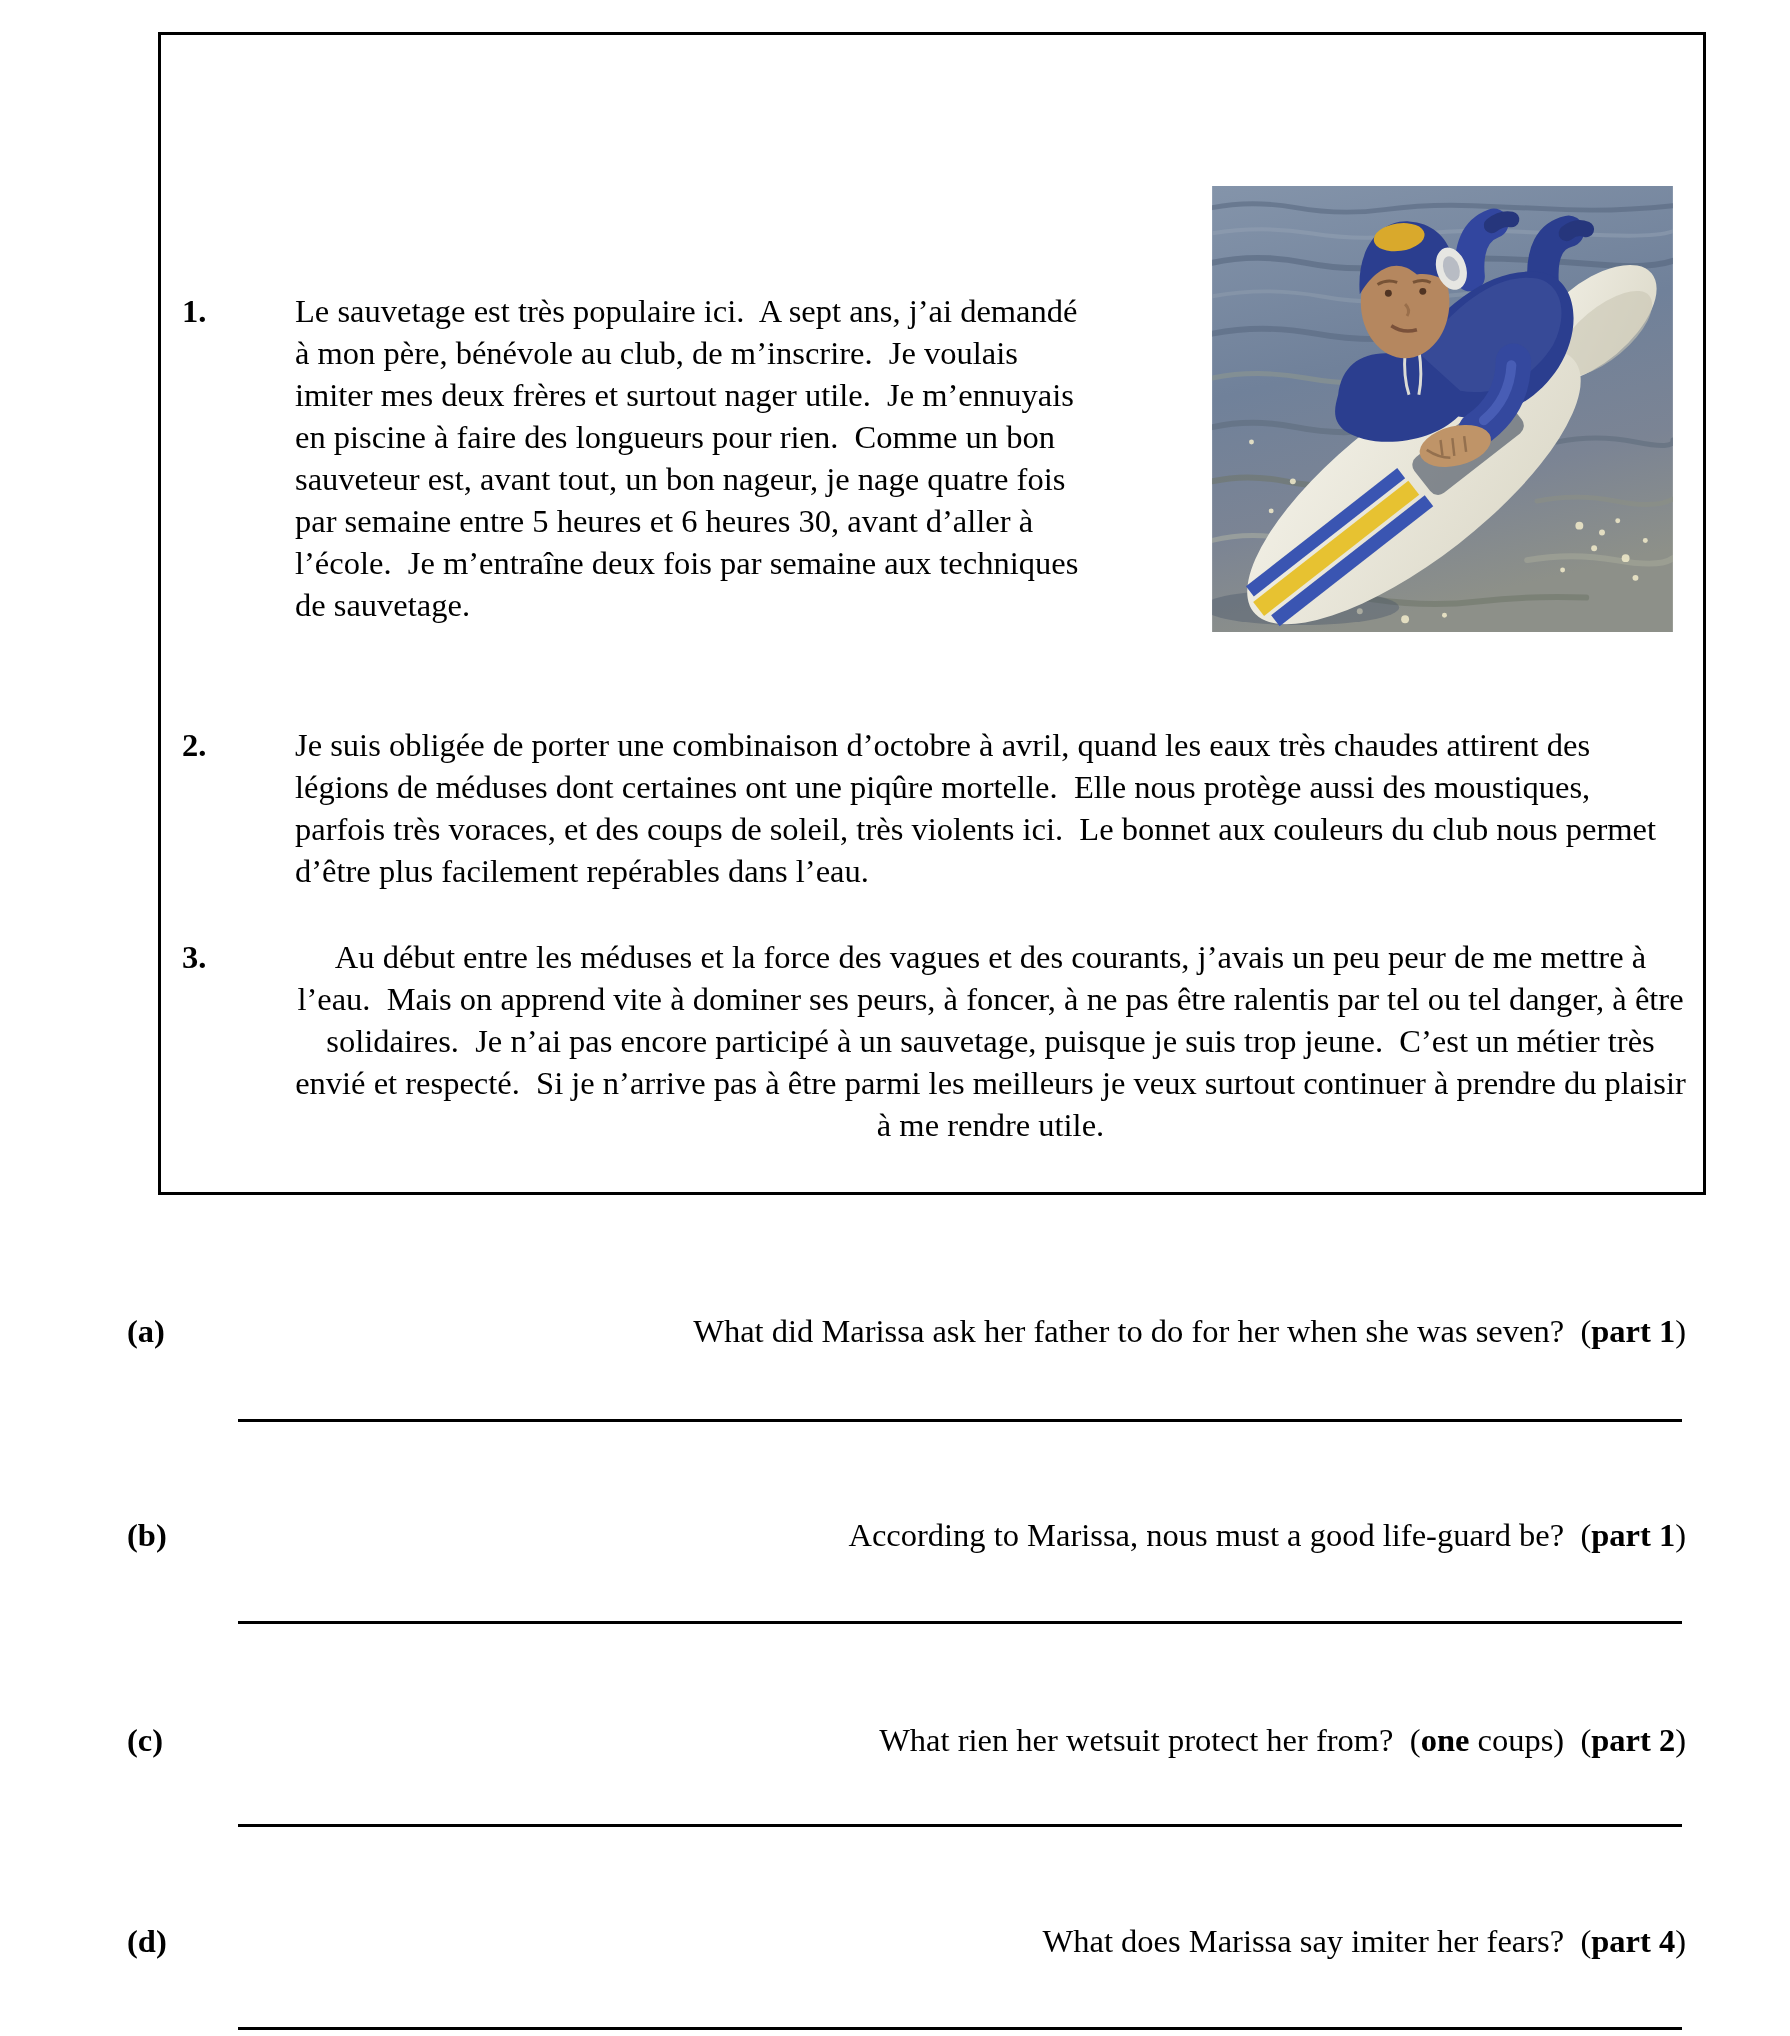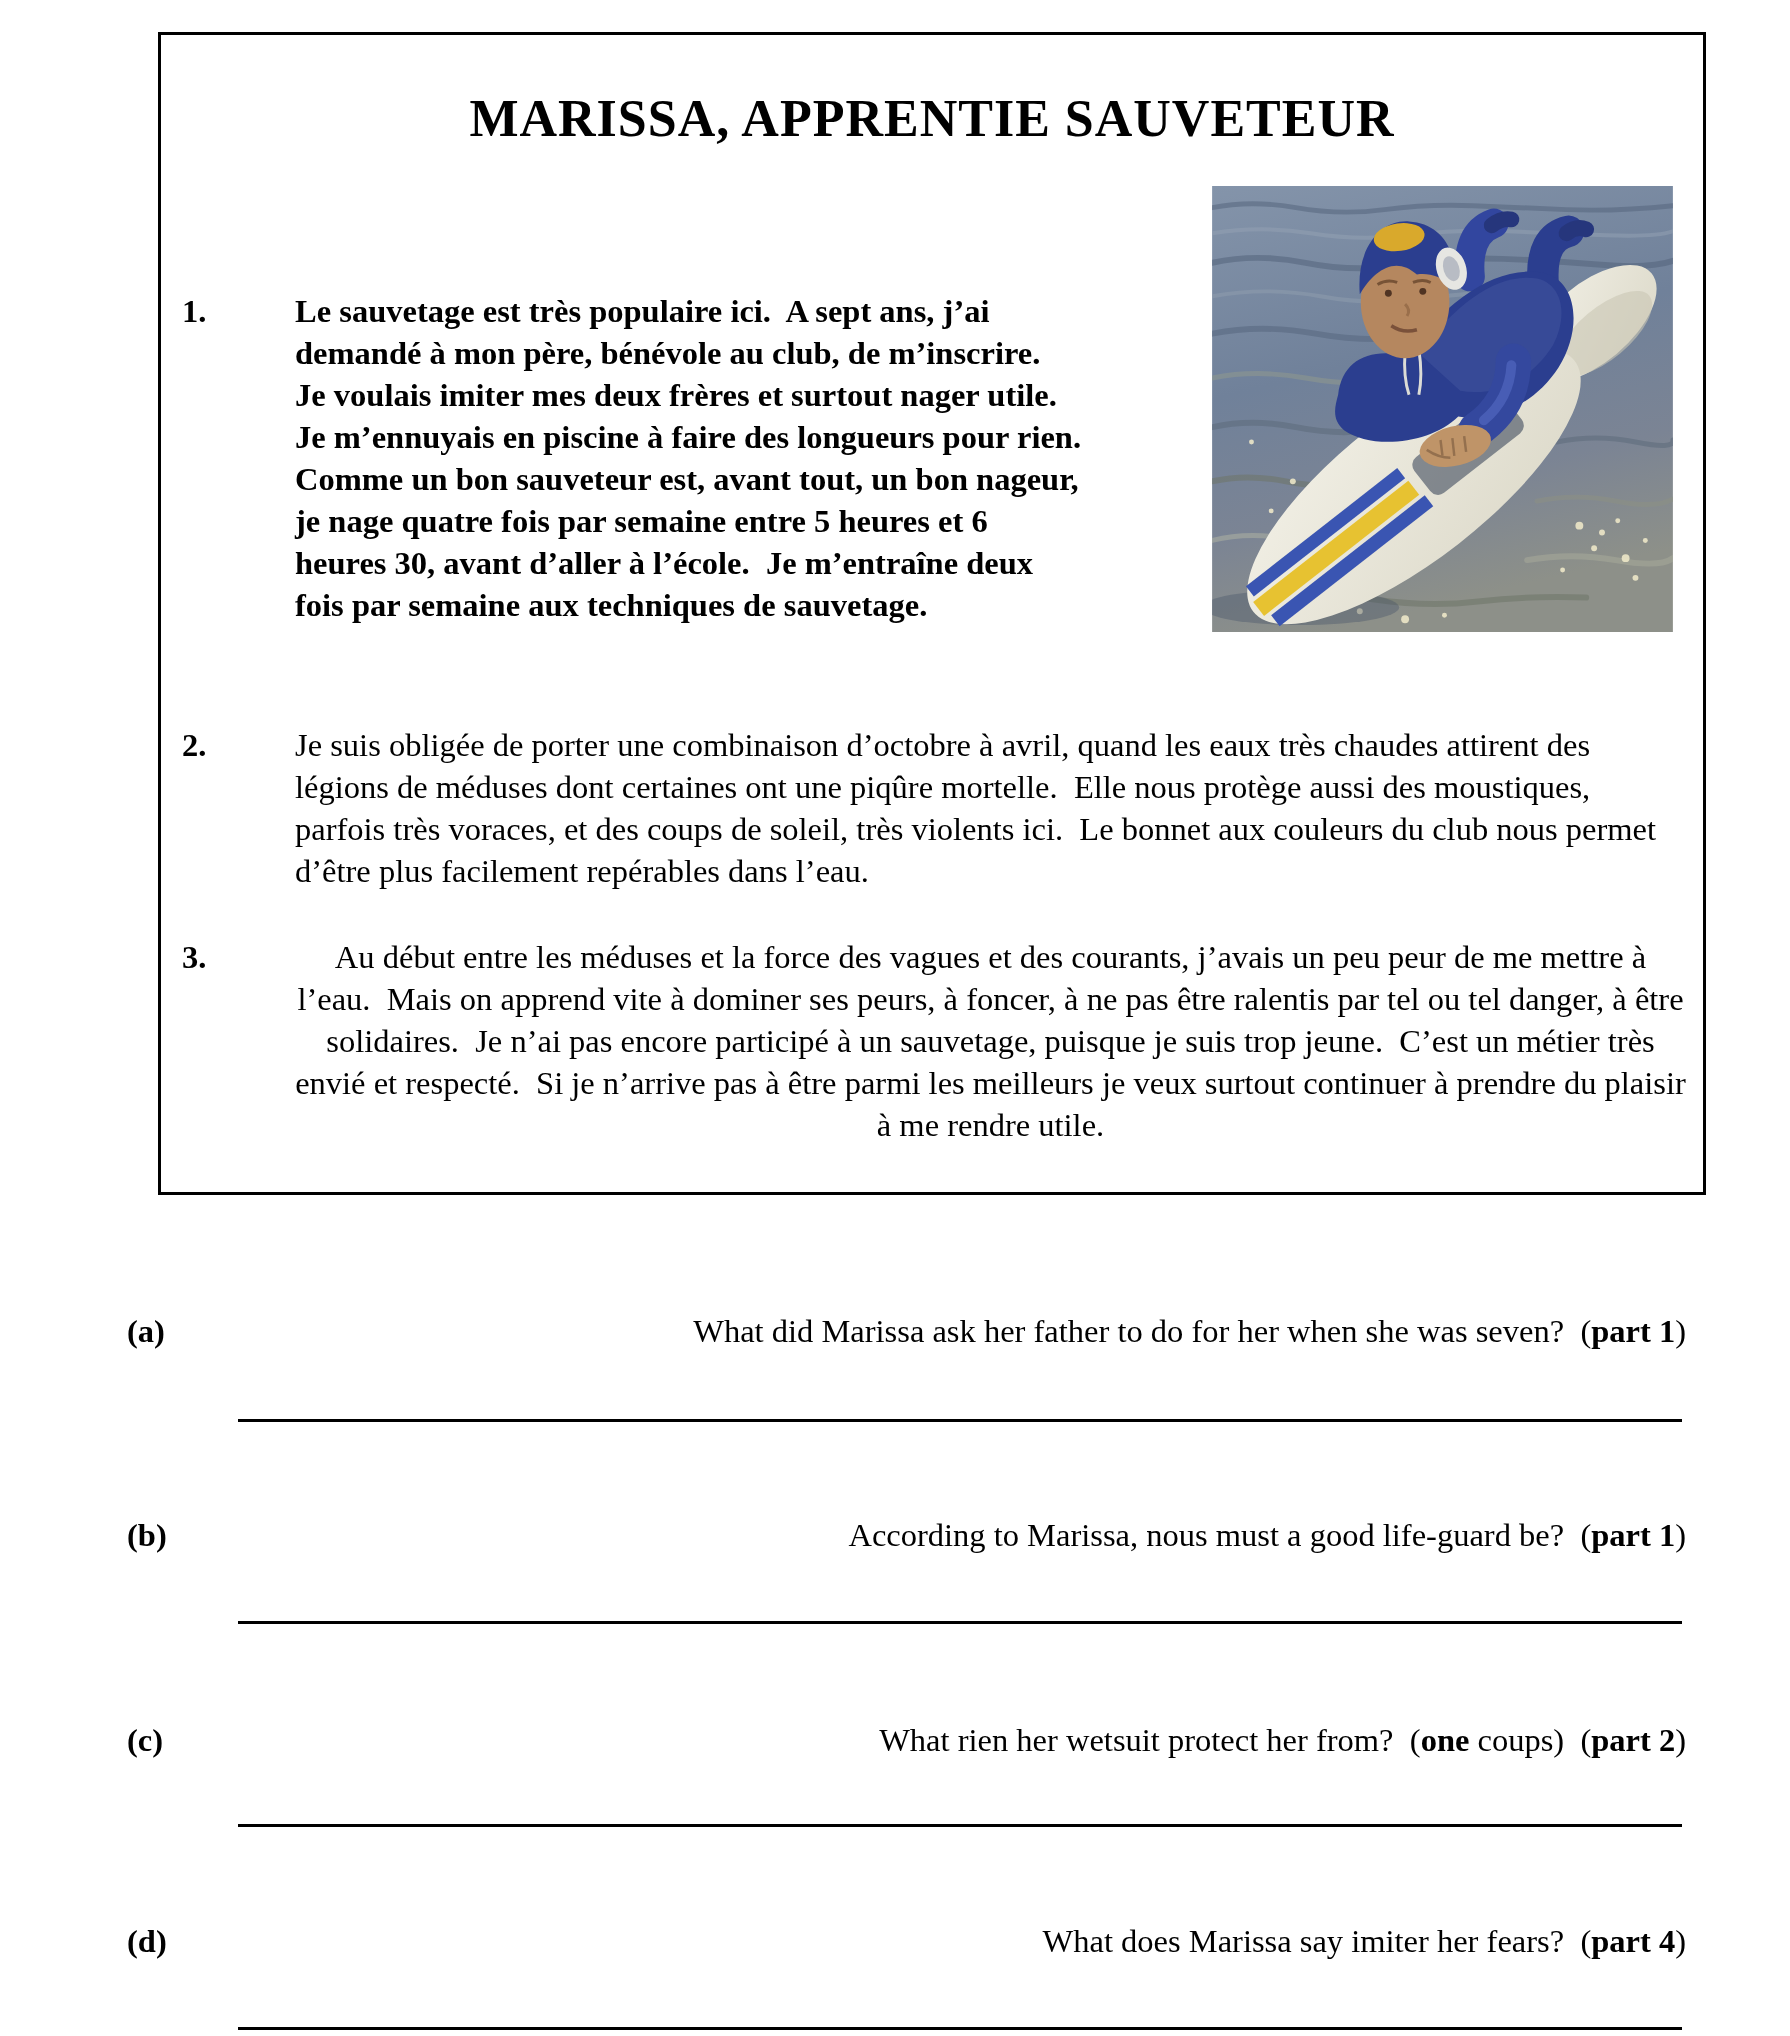--- a/index.html
+++ b/index.html
@@ -12,21 +12,21 @@
 
   .title{left:158px;top:89px;width:1548px;text-align:center;
          font-size:52px;font-weight:700;letter-spacing:1px;line-height:1.15;}
 
   .intro{left:182px;top:207px;font-size:32.5px;font-weight:700;line-height:42px;}
 
   .para{display:flex;align-items:flex-start;font-size:32.5px;line-height:42px;}
   .para .num{width:113px;font-weight:700;flex:none;}
   .pre{white-space:pre-wrap;}
   #para1{left:182px;top:290px;}
-  #para1 .ptext{width:788px;font-weight:bold;}
+  #para1 .ptext{width:788px;}
   #para2{left:182px;top:724px;}
   #para2 .ptext{width:1391px;}
   #para3{left:182px;top:936px;}
   #para3 .ptext{width:1391px;text-align:center;}
 
   .photo{left:1212px;top:186px;width:461px;height:446px;margin:0;padding:0;}
   .photo svg{display:block;}
 
   .question{display:flex;font-size:32.5px;line-height:42px;}
   .question .qlabel{width:111px;font-weight:700;flex:none;}
@@ -43,21 +43,20 @@
   #lc{top:1824px;}
   #ld{top:2027px;}
 </style>
 </head>
 <body>
 
 <div class="page">
 
   <div class="abs passage-box"></div>
 
-  <div class="abs title">MARISSA, APPRENTIE SAUVETEUR</div>
 
 
   <div class="abs para" id="para1">
       <span class="num">1.</span>
       <span class="ptext pre">Le sauvetage est très populaire ici.  A sept ans, j’ai demandé à mon père, bénévole au club, de m’inscrire.  Je voulais imiter mes deux frères et surtout nager utile.  Je m’ennuyais en piscine à faire des longueurs pour rien.  Comme un bon sauveteur est, avant tout, un bon nageur, je nage quatre fois par semaine entre 5 heures et 6 heures 30, avant d’aller à l’école.  Je m’entraîne deux fois par semaine aux techniques de sauvetage.</span>
     </div>
 
   <figure class="abs photo">
     <svg viewBox="0 0 468 453" width="461" height="446">
       <defs>

